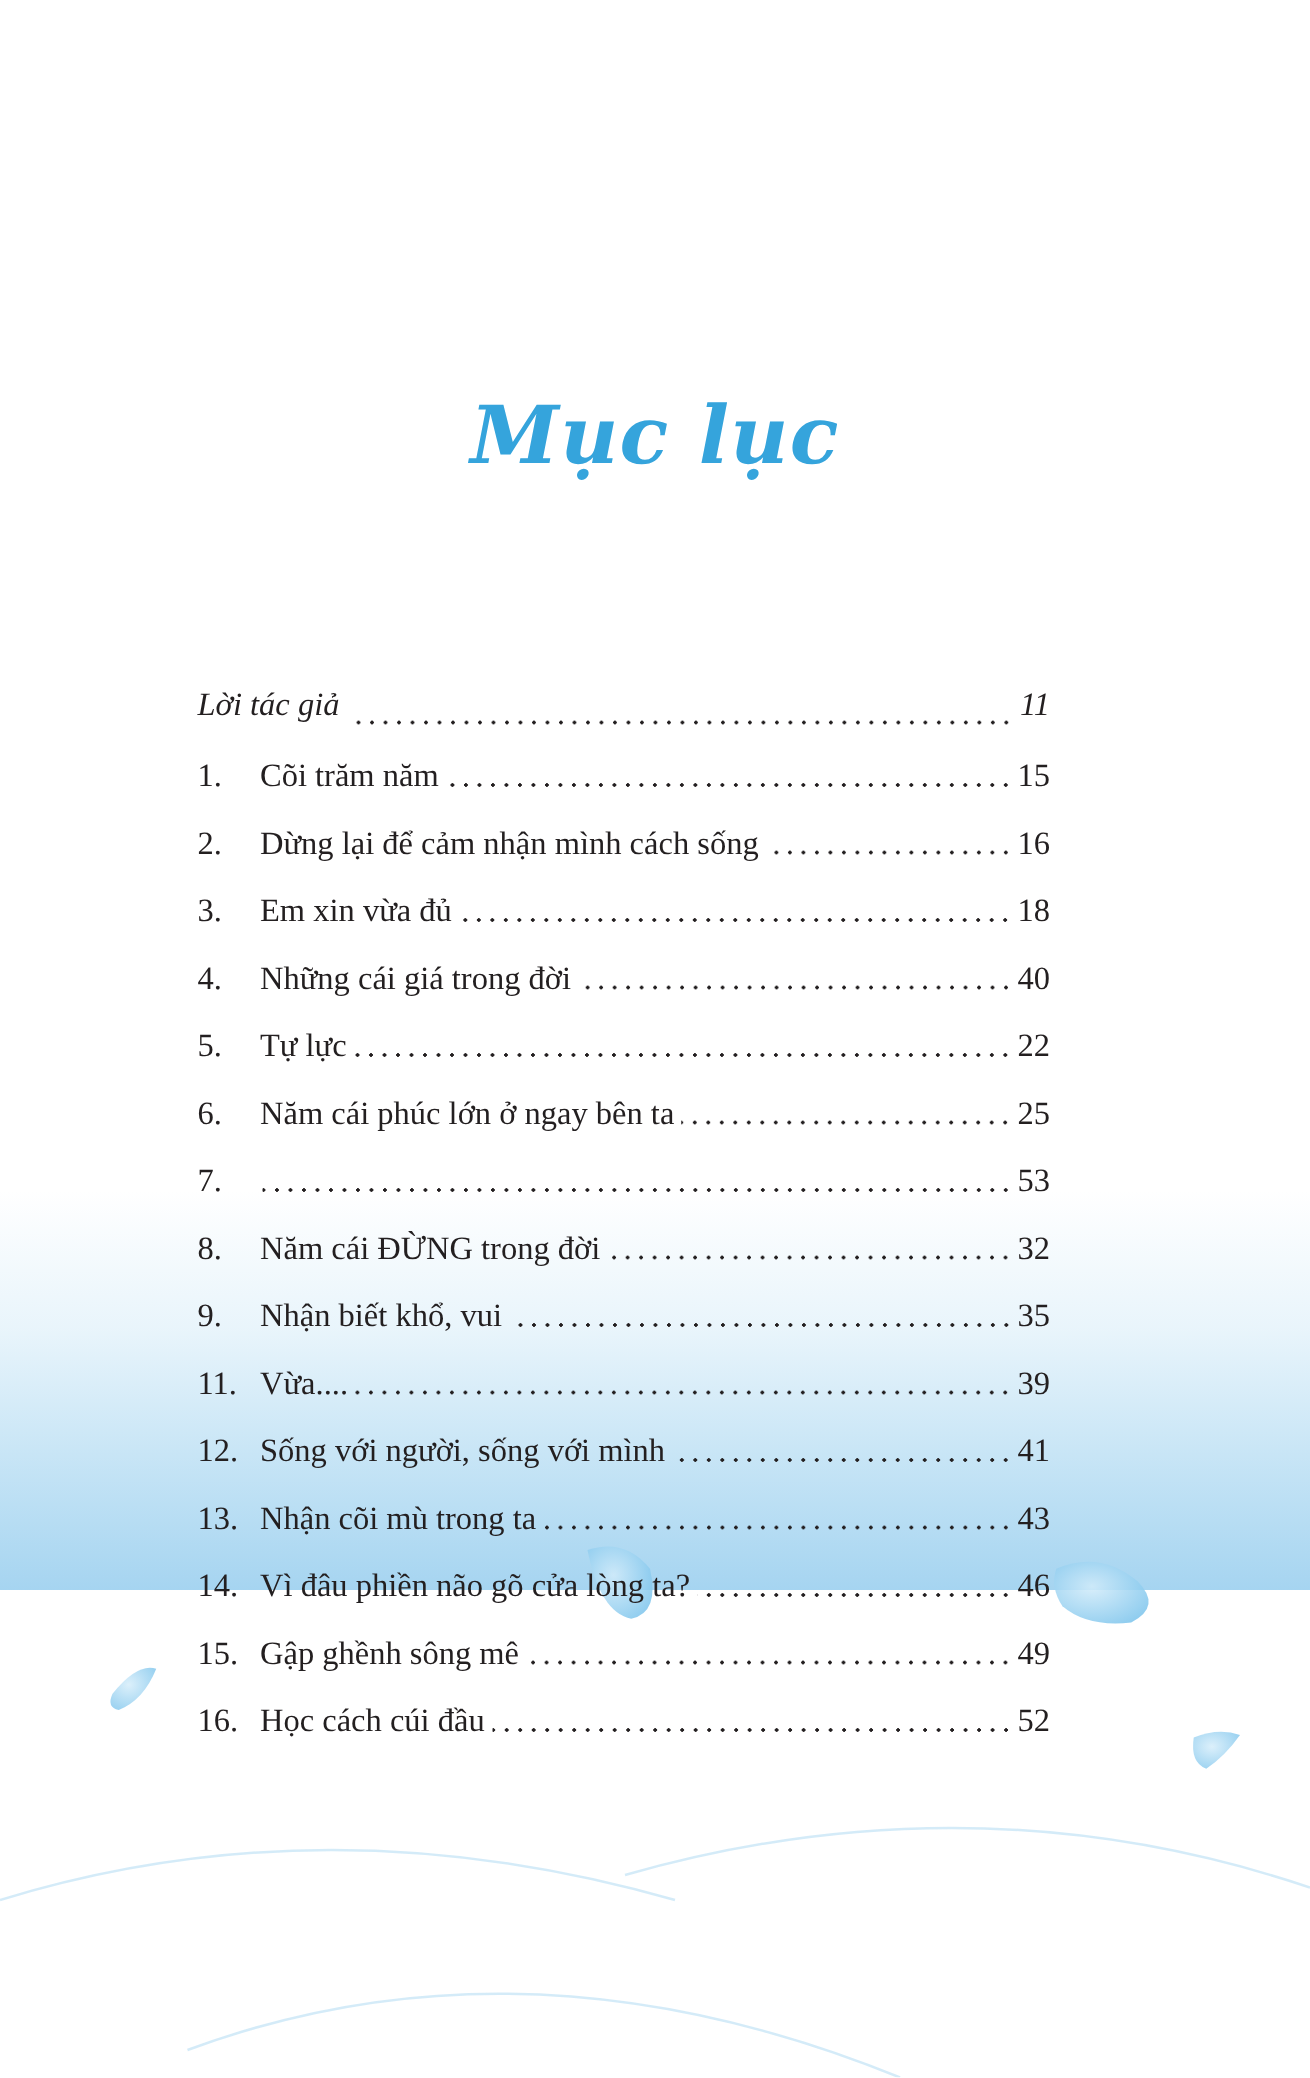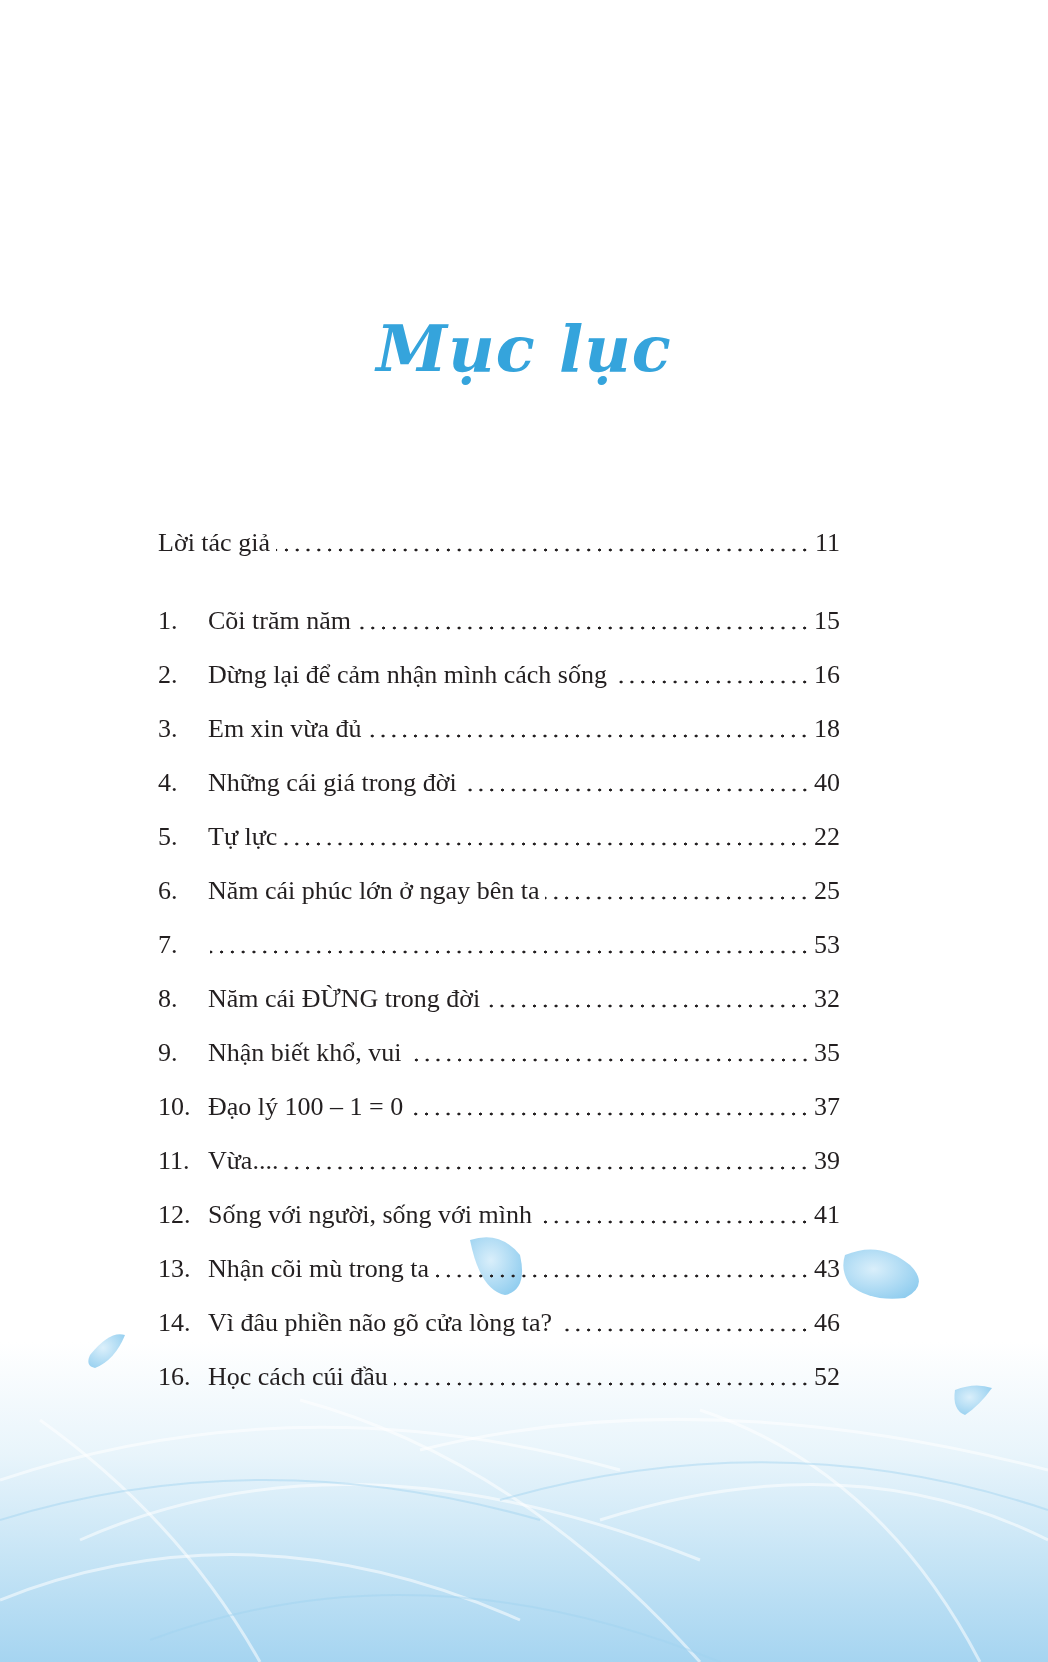--- a/index.html
+++ b/index.html
@@ -12,21 +12,21 @@
       position: relative;
       overflow: hidden;
       background: #ffffff;
       font-family: "DejaVu Serif", "Liberation Serif", serif;
       color: #231f20;
     }
     .page {
       position: absolute;
       inset: 0;
       width: 1048px;
-      height: 1662px;
+      height: 1272px;
     }
     .bg-wash {
       position: absolute;
       left: 0; right: 0; bottom: 0;
       height: 320px;
       background: linear-gradient(to bottom,
         rgba(255,255,255,0) 0%,
         rgba(214,236,248,0.55) 35%,
         rgba(176,218,242,0.75) 70%,
         rgba(150,205,238,0.85) 100%);
@@ -65,21 +65,23 @@
       display: flex;
       align-items: baseline;
       height: 54px;
       font-size: 26px;
       font-family: "Liberation Serif", "DejaVu Serif", serif;
       color: #231f20;
       white-space: nowrap;
       cursor: pointer;
     }
     .toc-row.preface {
+      font-style: italic;
       margin-bottom: 24px;
+      align-items: flex-end;
     }
     .toc-num {
       display: inline-block;
       width: 50px;
       flex: 0 0 50px;
     }
     .toc-title {
       flex: 0 0 auto;
       padding-right: 4px;
     }
@@ -195,26 +197,20 @@
       <span class="toc-dots"></span>
       <span class="toc-page">32</span>
     </div>
     <div class="toc-row">
       <span class="toc-num">9.</span>
       <span class="toc-title">Nhận biết khổ, vui</span>
       <span class="toc-dots"></span>
       <span class="toc-page">35</span>
     </div>
     <div class="toc-row">
-      <span class="toc-num">10.</span>
-      <span class="toc-title">Đạo lý 100 – 1 = 0</span>
-      <span class="toc-dots"></span>
-      <span class="toc-page">37</span>
-    </div>
-    <div class="toc-row">
       <span class="toc-num">11.</span>
       <span class="toc-title">Vừa....</span>
       <span class="toc-dots"></span>
       <span class="toc-page">39</span>
     </div>
     <div class="toc-row">
       <span class="toc-num">12.</span>
       <span class="toc-title">Sống với người, sống với mình</span>
       <span class="toc-dots"></span>
       <span class="toc-page">41</span>
@@ -225,20 +221,26 @@
       <span class="toc-dots"></span>
       <span class="toc-page">43</span>
     </div>
     <div class="toc-row">
       <span class="toc-num">14.</span>
       <span class="toc-title">Vì đâu phiền não gõ cửa lòng ta?</span>
       <span class="toc-dots"></span>
       <span class="toc-page">46</span>
     </div>
     <div class="toc-row">
+      <span class="toc-num">15.</span>
+      <span class="toc-title">Gập ghềnh sông mê</span>
+      <span class="toc-dots"></span>
+      <span class="toc-page">49</span>
+    </div>
+    <div class="toc-row">
       <span class="toc-num">16.</span>
       <span class="toc-title">Học cách cúi đầu</span>
       <span class="toc-dots"></span>
       <span class="toc-page">52</span>
     </div>
 
   </div>
 </div>
 
 </body></html>

